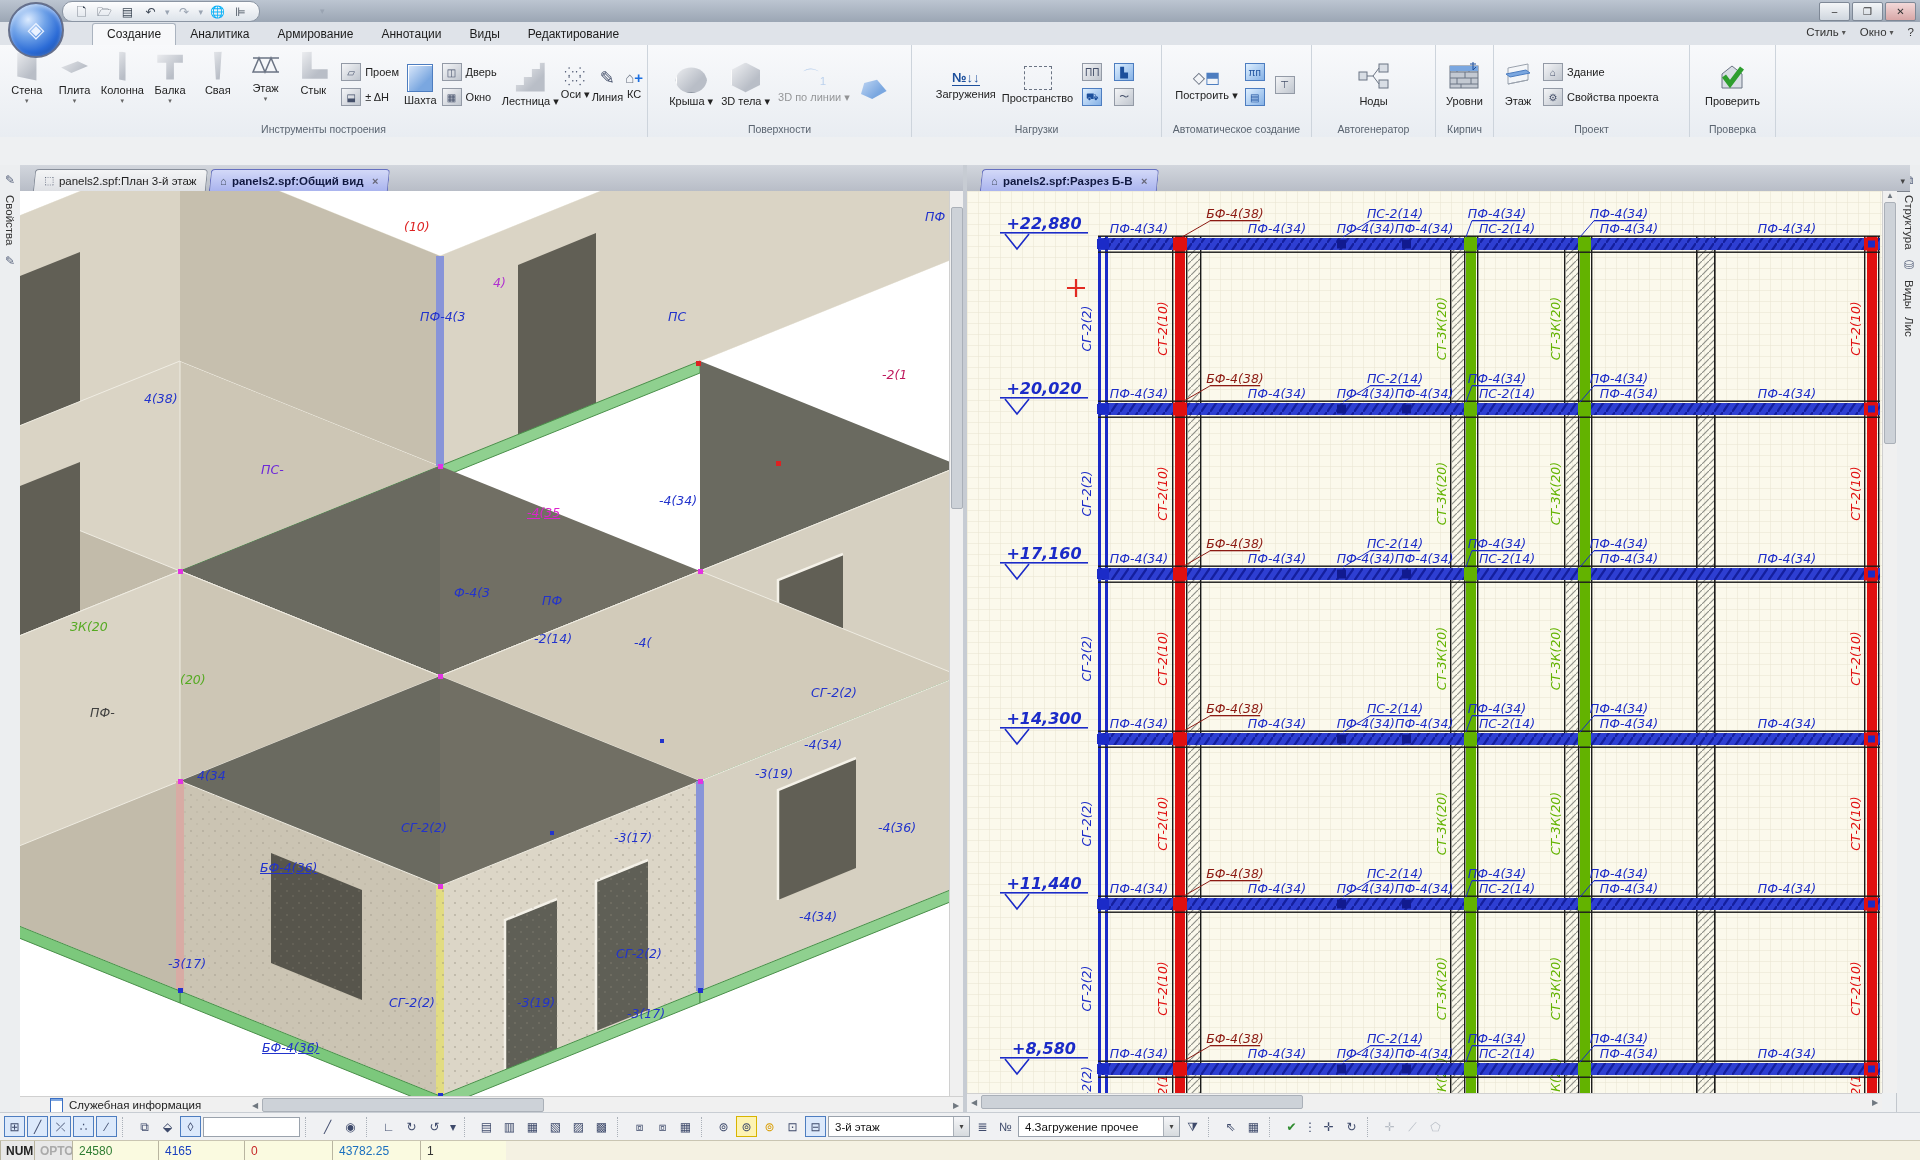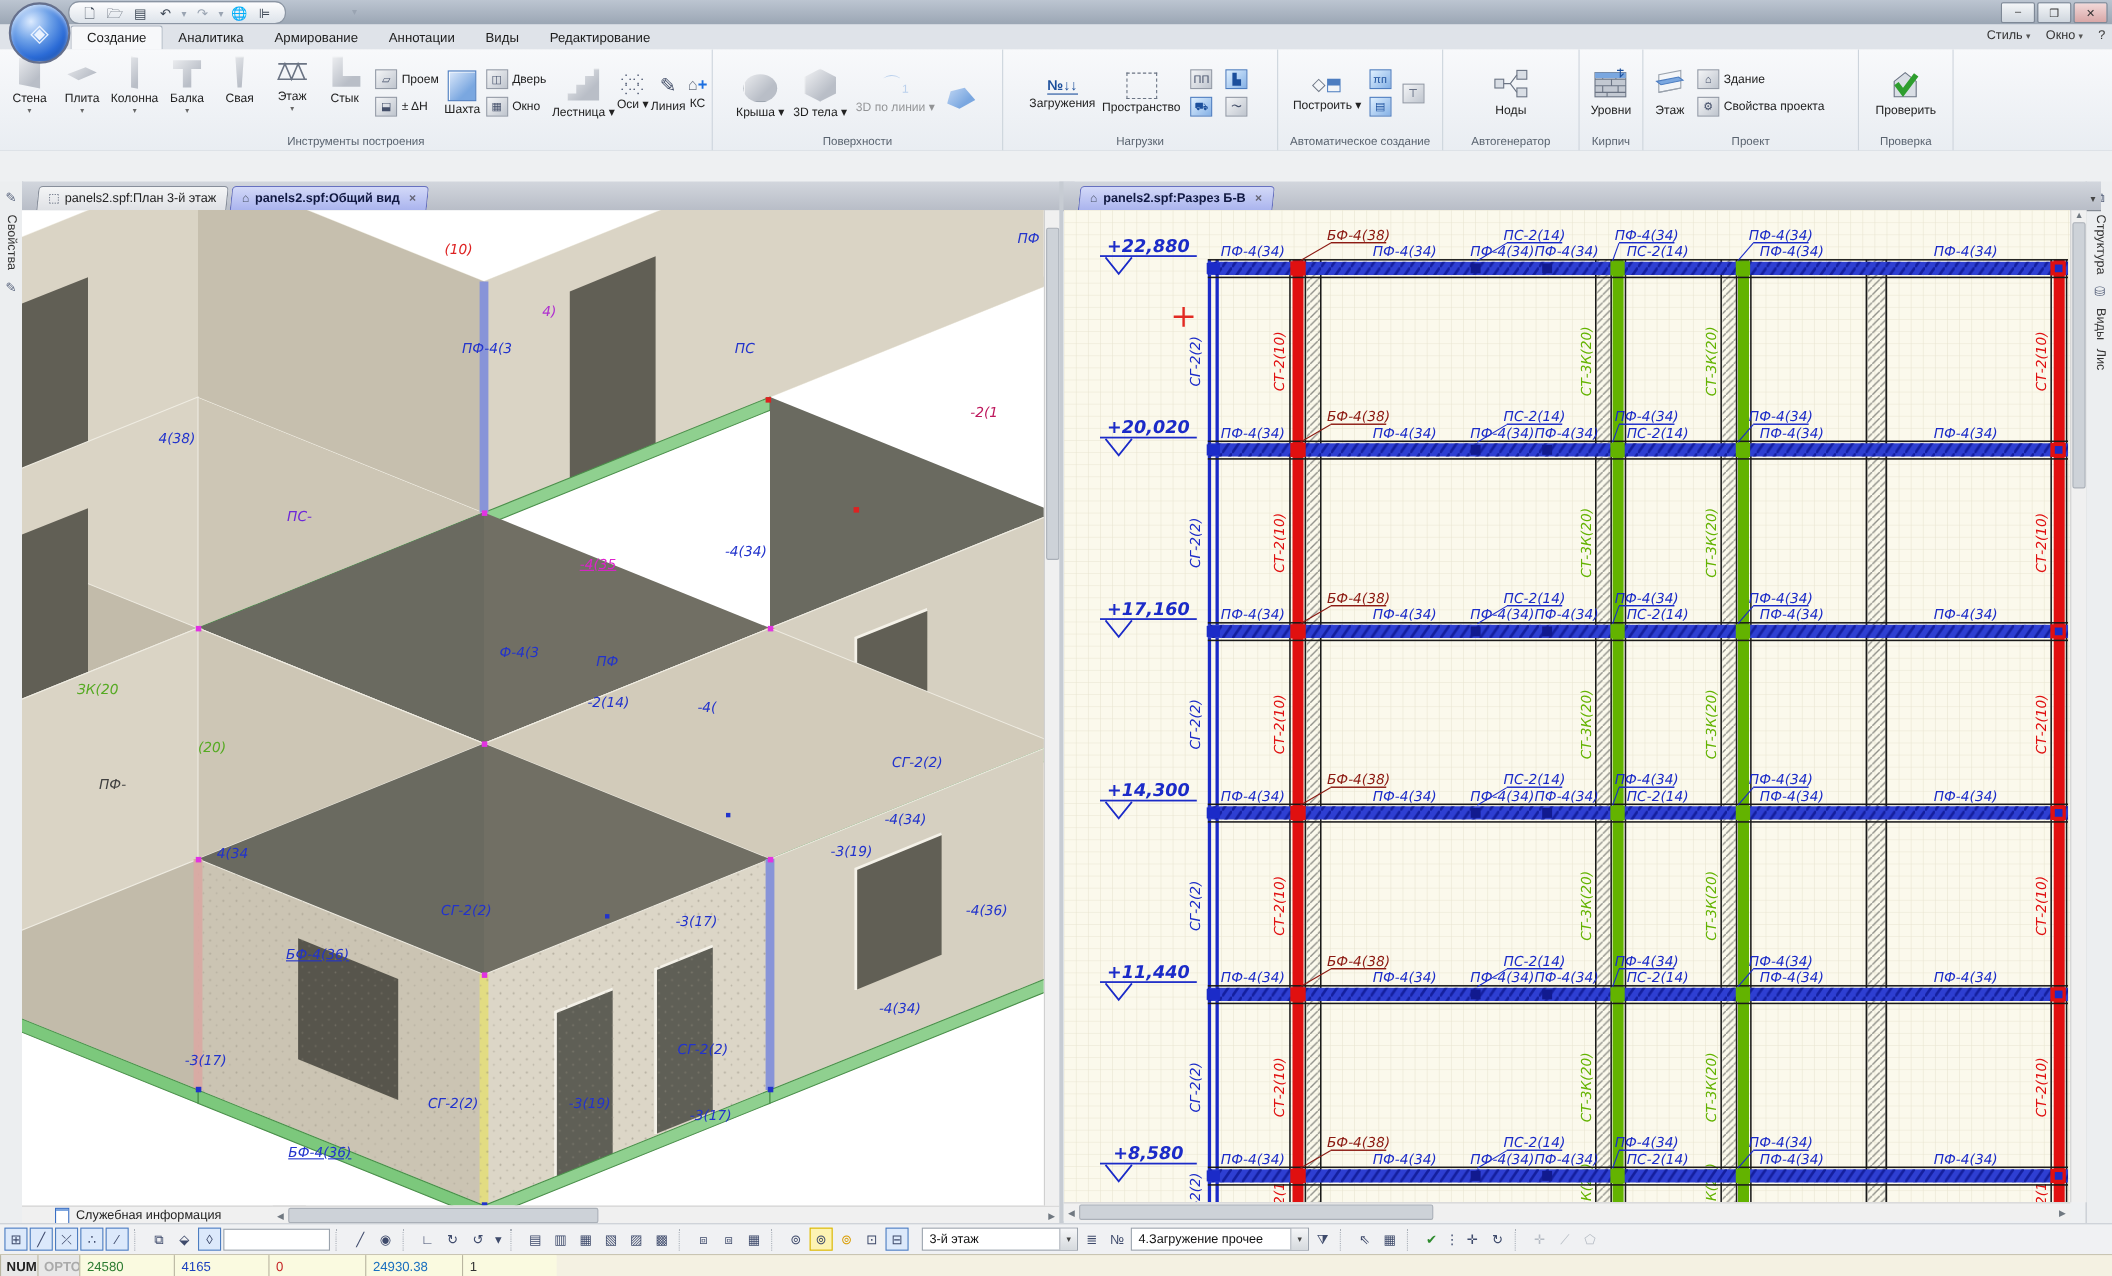--- a/index.html
+++ b/index.html
@@ -18,21 +18,21 @@
     color:#3c4654;font-size:12px;line-height:1;}
   .qsep{color:#9aa4b2;font-size:9px;}
   .title-text{position:absolute;left:0;right:0;top:3px;text-align:center;color:#1d2530;font-size:12px;}
   .winbtns{position:absolute;right:4px;top:2px;display:flex;gap:2px;}
   .winbtn{width:29px;height:17px;border:1px solid #7e8896;border-radius:2px;
     background:linear-gradient(#f4f6f8,#cfd6de);display:flex;align-items:center;justify-content:center;
     font-size:10px;color:#333;}
   .winbtn.close{background:linear-gradient(#f3d9d9,#d8a7a7);}
   
   .tabrow{position:absolute;left:0;top:22px;width:1920px;height:23px;background:#dfe3e9;
-    display:flex;align-items:flex-end;padding-left:64px;box-sizing:border-box;}
+    display:flex;align-items:flex-end;padding-left:92px;box-sizing:border-box;}
   .rtab{padding:3px 14px 4px;font-size:12px;color:#1c1c1c;}
   .rtab.active{background:#f7f8fa;border:1px solid #aab3bf;border-bottom:none;border-radius:3px 3px 0 0;}
   .tabrow-right{position:absolute;right:6px;top:26px;display:flex;gap:14px;align-items:flex-end;color:#333;}
   .tr-item{display:flex;gap:3px;align-items:center;font-size:11.5px;}
   .tr-car{font-size:8px;color:#555;}
   
   .ribbon{position:absolute;left:0;top:45px;width:1920px;height:92px;
     background:linear-gradient(#f8f9fb,#e9edf2);border-bottom:1px solid #a8b2bf;display:flex;}
   .rgroup{height:100%;border-right:1px solid #cdd4dc;display:flex;flex-direction:column;box-sizing:border-box;}
   .rgroup-body{flex:1;display:flex;align-items:stretch;padding:2px 4px 0;gap:2px;}
@@ -896,21 +896,21 @@
       <div class="tsep"></div>
       <button class="tbtn">⧈</button>
       <button class="tbtn">⧈</button>
       <button class="tbtn">▦</button>
       <div class="tsep"></div>
       <button class="tbtn">⊚</button>
       <button class="tbtn hl">⊚</button>
       <button class="tbtn yellow">⊚</button>
       <button class="tbtn">⊡</button>
       <button class="tbtn on">⊟</button>
-      <div class="tcombo" style="width: 140px; margin-left: 10px;">
+      <div class="tcombo" style="width: 140px;">
         <span class="cv">3-й этаж</span>
         <span class="ca">▾</span>
       </div>
       <button class="tbtn">≣</button>
       <button class="tbtn">№</button>
       <div class="tcombo" style="width: 160px;">
         <span class="cv">4.Загружение прочее</span>
         <span class="ca">▾</span>
       </div>
       <button class="tbtn">⧩</button>
@@ -927,16 +927,16 @@
       <button class="tbtn disabled">⟋</button>
       <button class="tbtn disabled">⬠</button>
     </div>
 
   <div class="statusbar">
     <span class="scell toggle" style="width:34px">NUM</span>
     <span class="scell toggle off" style="width:38px">ОРТО</span>
     <span class="scell" style="width:86px;color:#2e7d32">24580</span>
     <span class="scell" style="width:86px;color:#1a3fbf">4165</span>
     <span class="scell" style="width:88px;color:#c62828">0</span>
-    <span class="scell" style="width:88px;color:#1a6fbf">24930.38</span>
+    <span class="scell" style="width:88px;color:#1a6fbf">43782.25</span>
     <span class="scell" style="width:86px;color:#333">1</span>
   </div>
 </div>
 
 </body></html>

